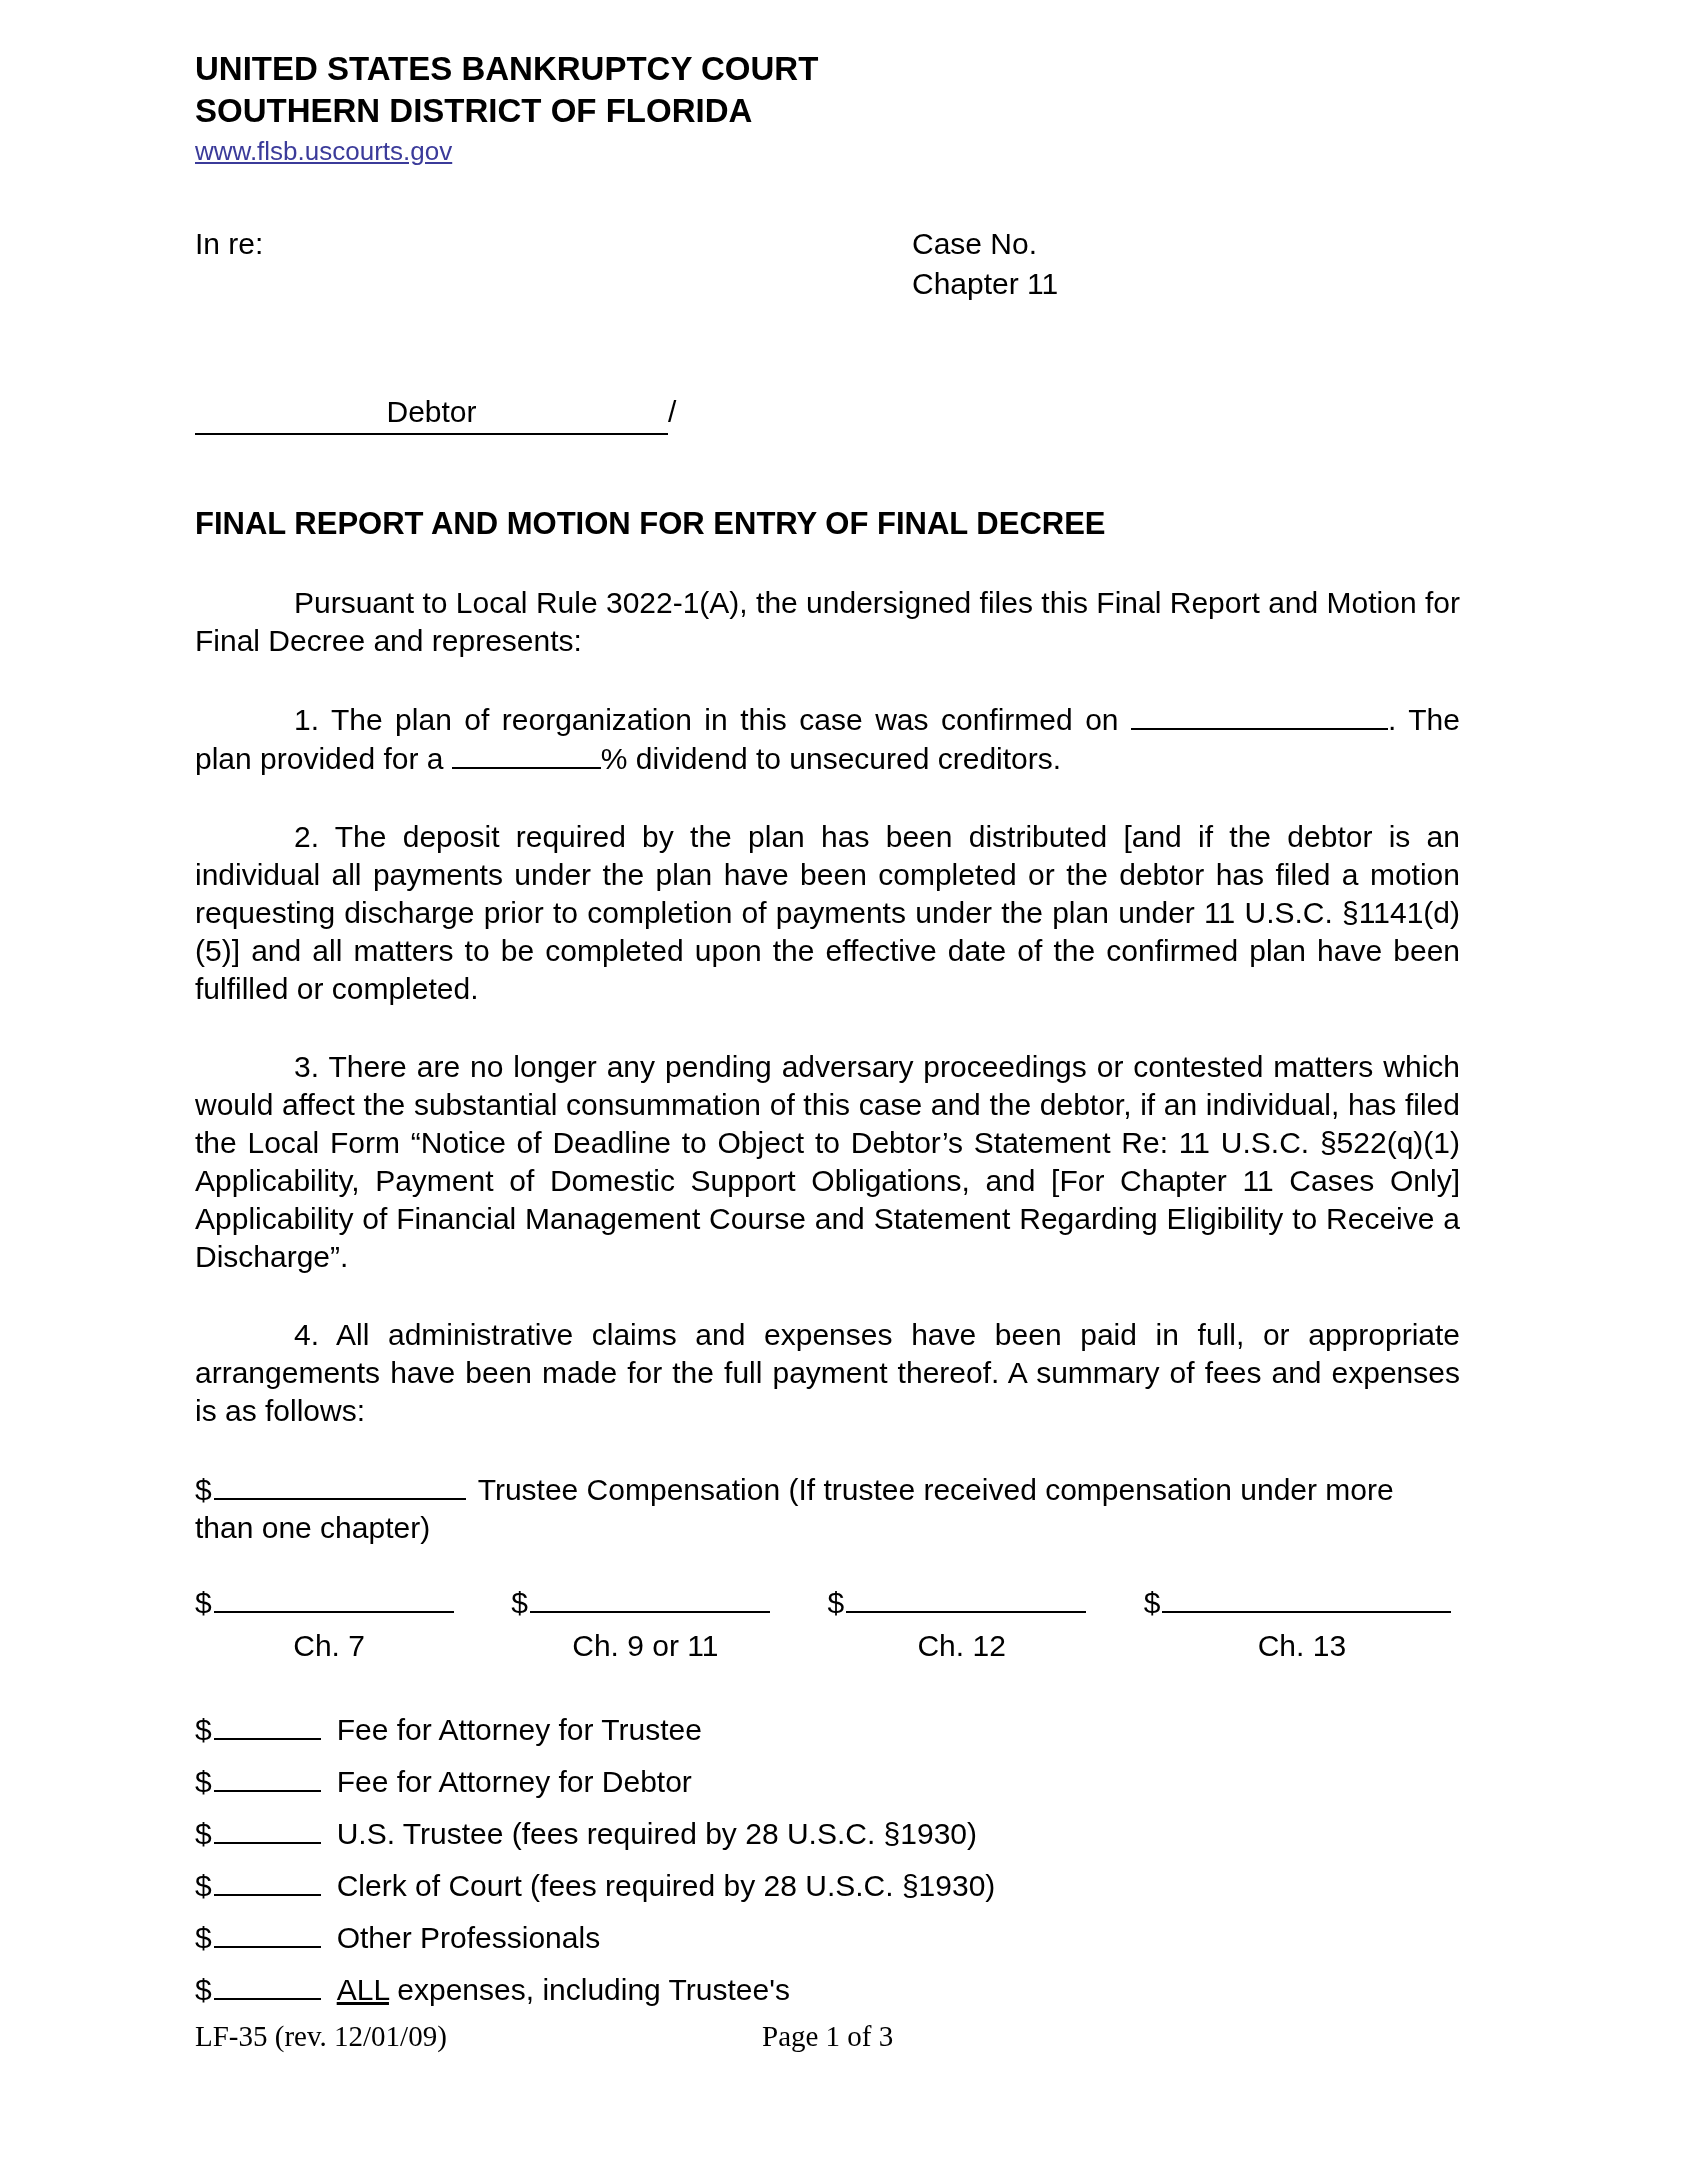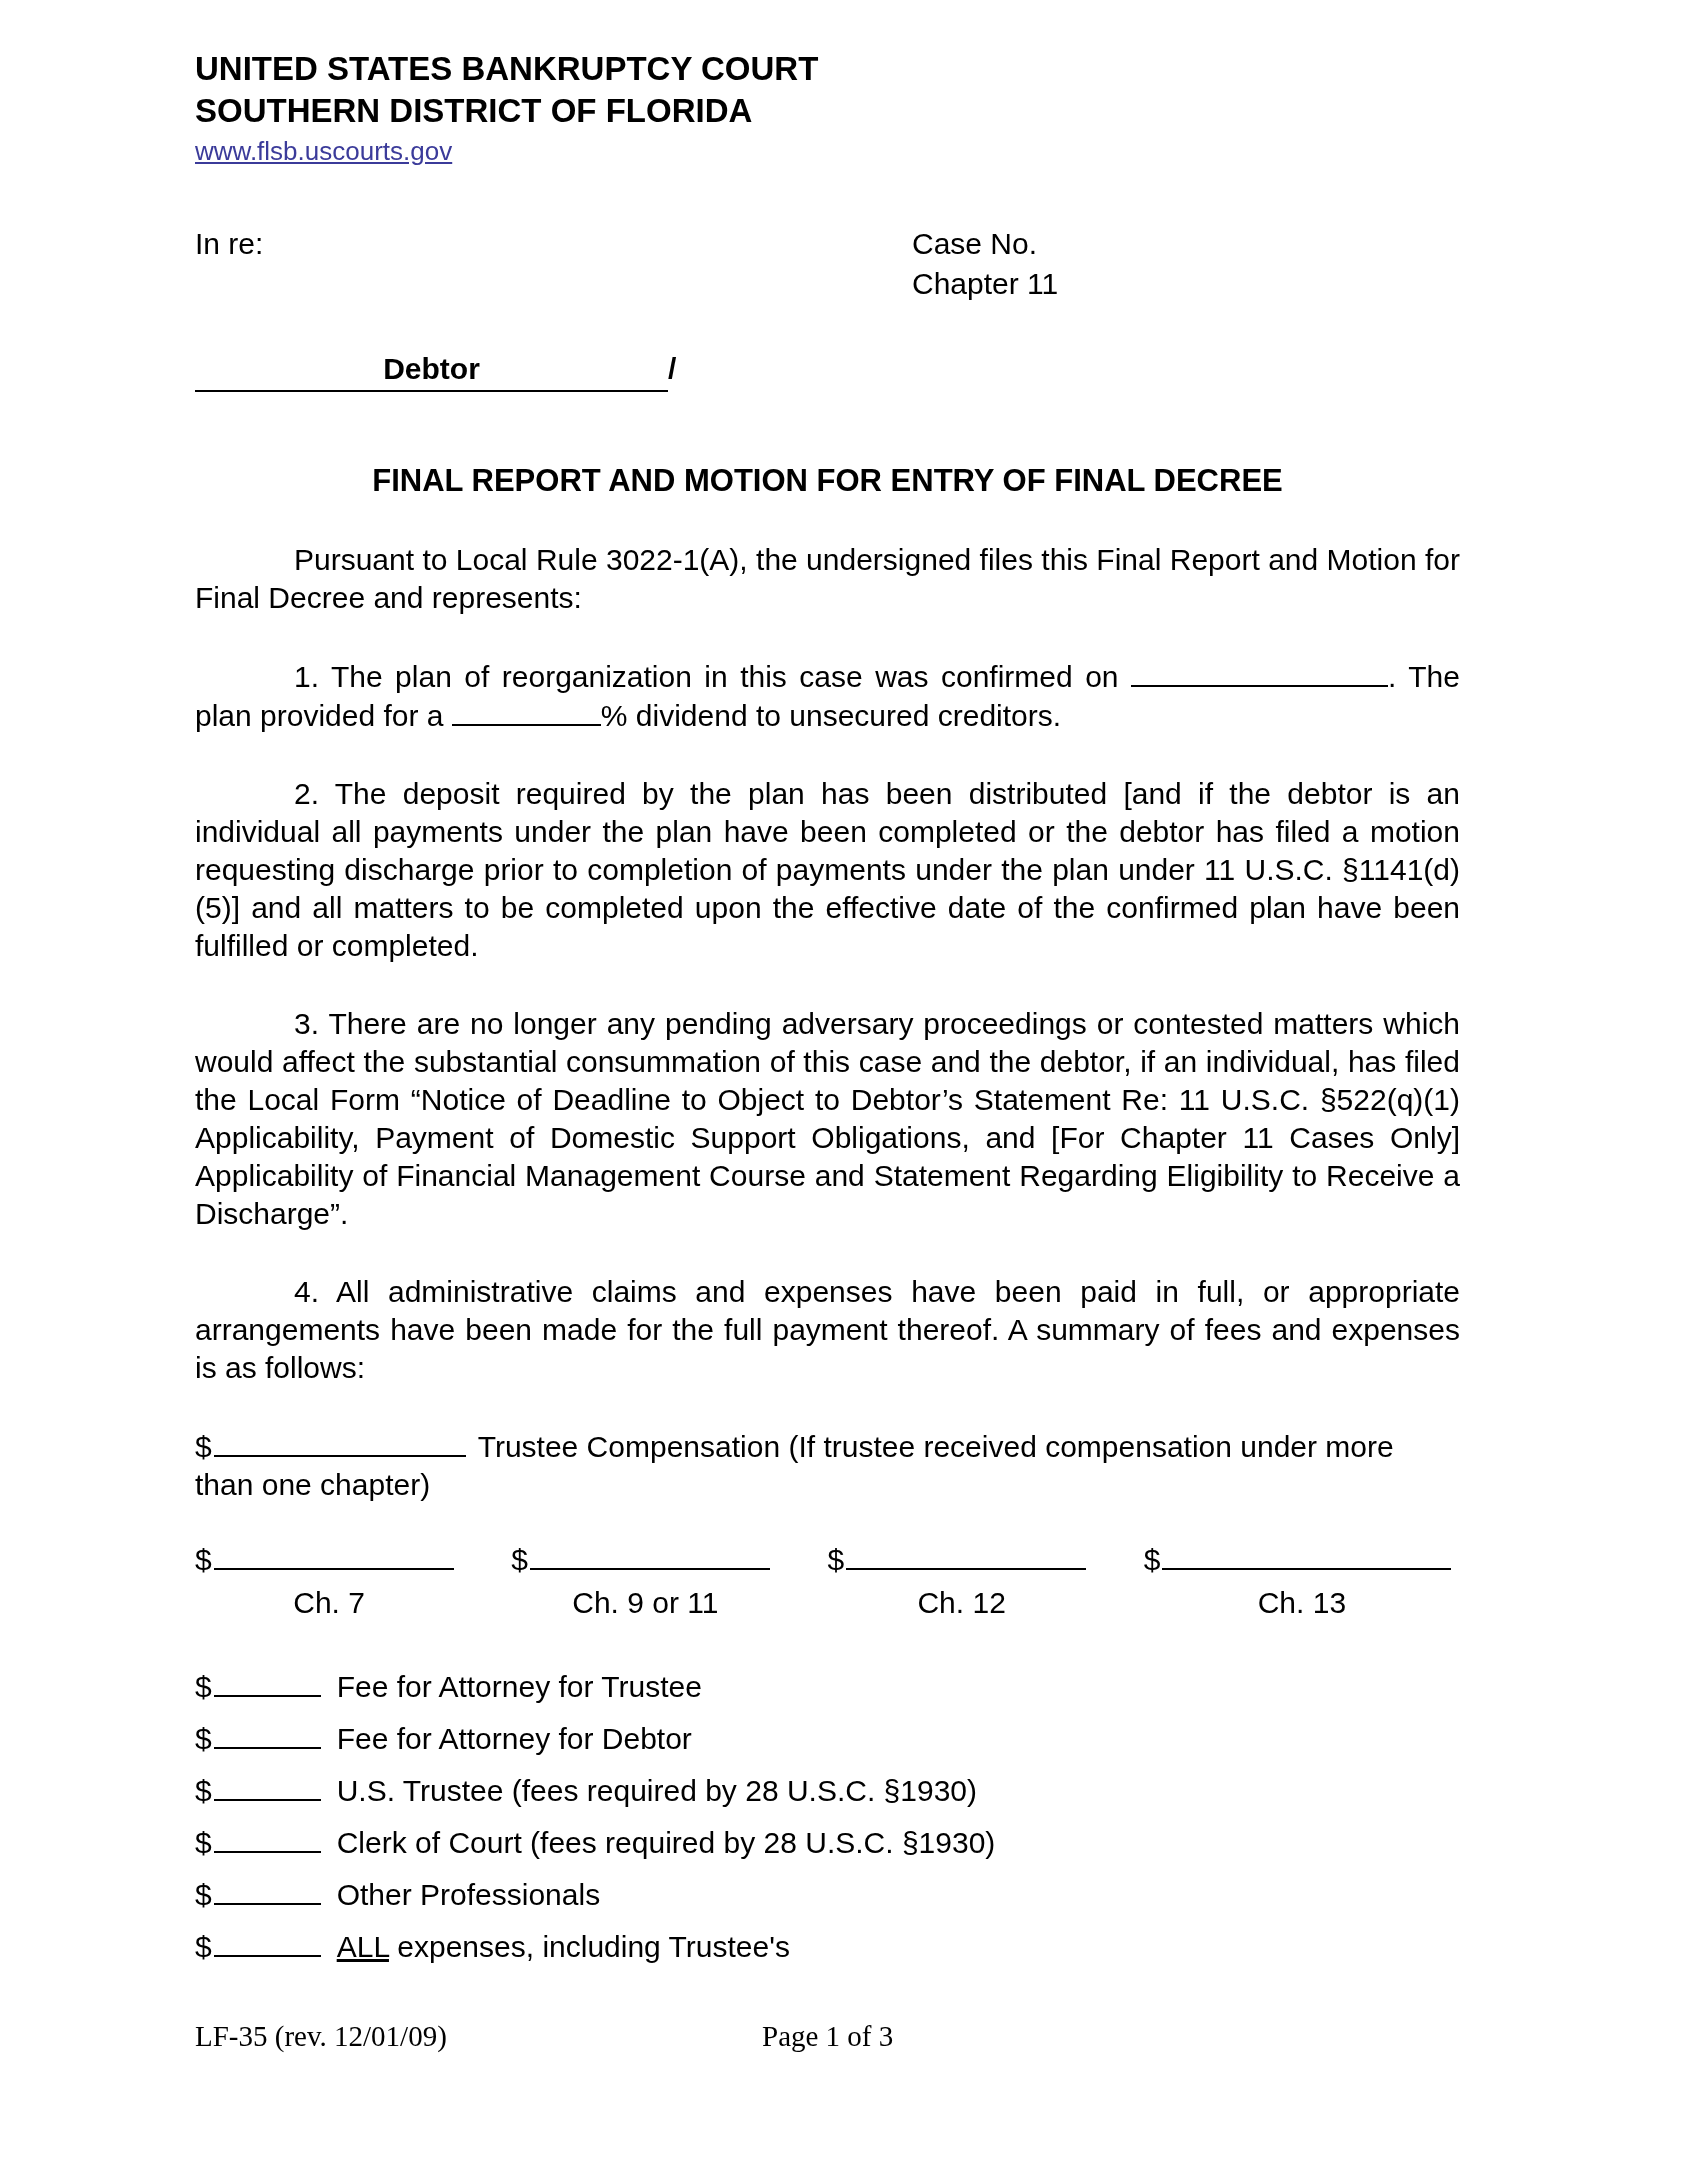--- a/index.html
+++ b/index.html
@@ -13,23 +13,23 @@
     font-family:"Liberation Sans", sans-serif;
     font-size:30px;
     color:#000000;
     overflow:hidden;
   }
   .header{text-align:left;}
   .court-line{font-weight:bold;font-size:33px;line-height:42px;}
   .website{display:inline-block;font-size:26px;margin-top:4px;text-decoration:underline;cursor:pointer;}
   .case-row{display:flex;margin-top:57px;line-height:40px;gap:38px;}
   .case-left{width:679px;}
-  .debtor-row{margin-top:46px;line-height:38px;font-weight:bold;}
+  .debtor-row{margin-top:89px;line-height:38px;}
   .debtor-underline{display:inline-block;width:473px;border-bottom:2px solid #000;text-align:center;padding-bottom:2px;}
-  .doc-title{margin-top:69px;text-align:center;font-weight:bold;font-size:31px;line-height:40px;}
+  .doc-title{margin-top:69px;font-weight:bold;font-size:31px;line-height:40px;}
   .para{margin:40px 0 0 0;line-height:38px;}
   .indent{text-indent:99px;}
   .justify{text-align:justify;}
   .blank{display:inline-block;border-bottom:2px solid #000;height:28px;vertical-align:baseline;}
   .w260{width:257px;}
   .w150{width:149px;}
   .w255{width:252px;margin:0 12px 0 2px;}
   .w108{width:107px;margin-left:2px;}
   .trustee-line{margin-top:40px;line-height:38px;}
   .chapter-cols{display:flex;margin-top:36px;}

